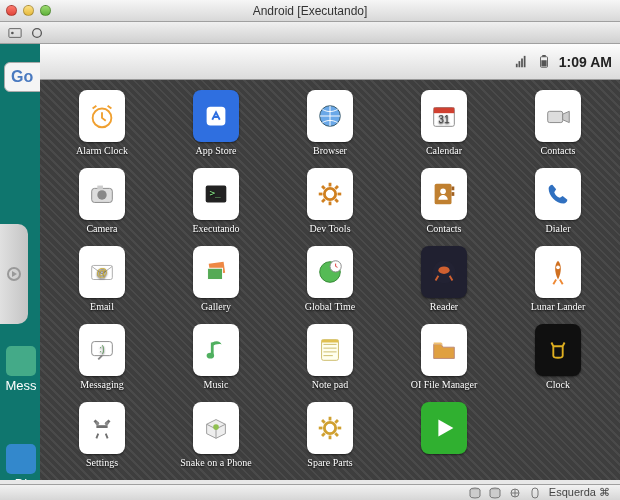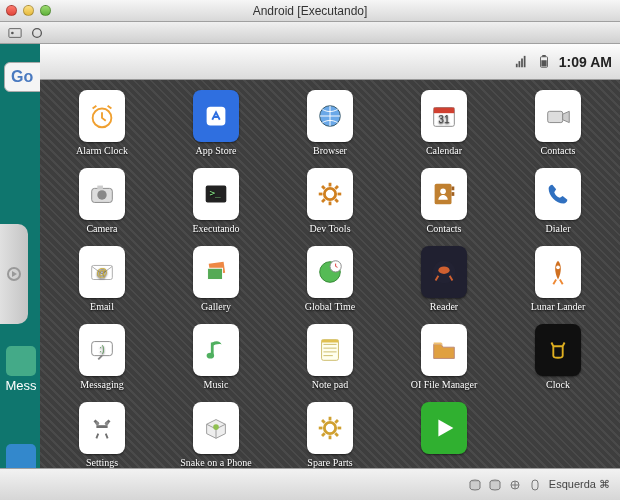--- a/index.html
+++ b/index.html
@@ -94,21 +94,21 @@
     cursor: pointer;
   }
   .app .icon-box {
     width: 46px; height: 52px; border-radius: 8px;
     display:flex; align-items:center; justify-content:center;
     margin-bottom: 3px;
     box-shadow: 0 1px 2px rgba(0,0,0,0.5);
   }
   .app .label { text-align:center; white-space: nowrap; font-family: Liberation Serif, serif; }
   .mac-status {
-    position: absolute; left:0; right:0; bottom:0; height:32px;
+    position: absolute; left:0; right:0; bottom:0; height:16px;
     background: linear-gradient(#f2f2f2,#d6d6d6);
     border-top:1px solid #a0a0a0;
     display:flex; align-items:center; justify-content:flex-end;
     font-size:11px; color:#444; gap:8px; padding:0 10px;
   }
   .mac-status .cyl { width:12px; height:12px; }
 </style>
 </head>
 <body>
 

